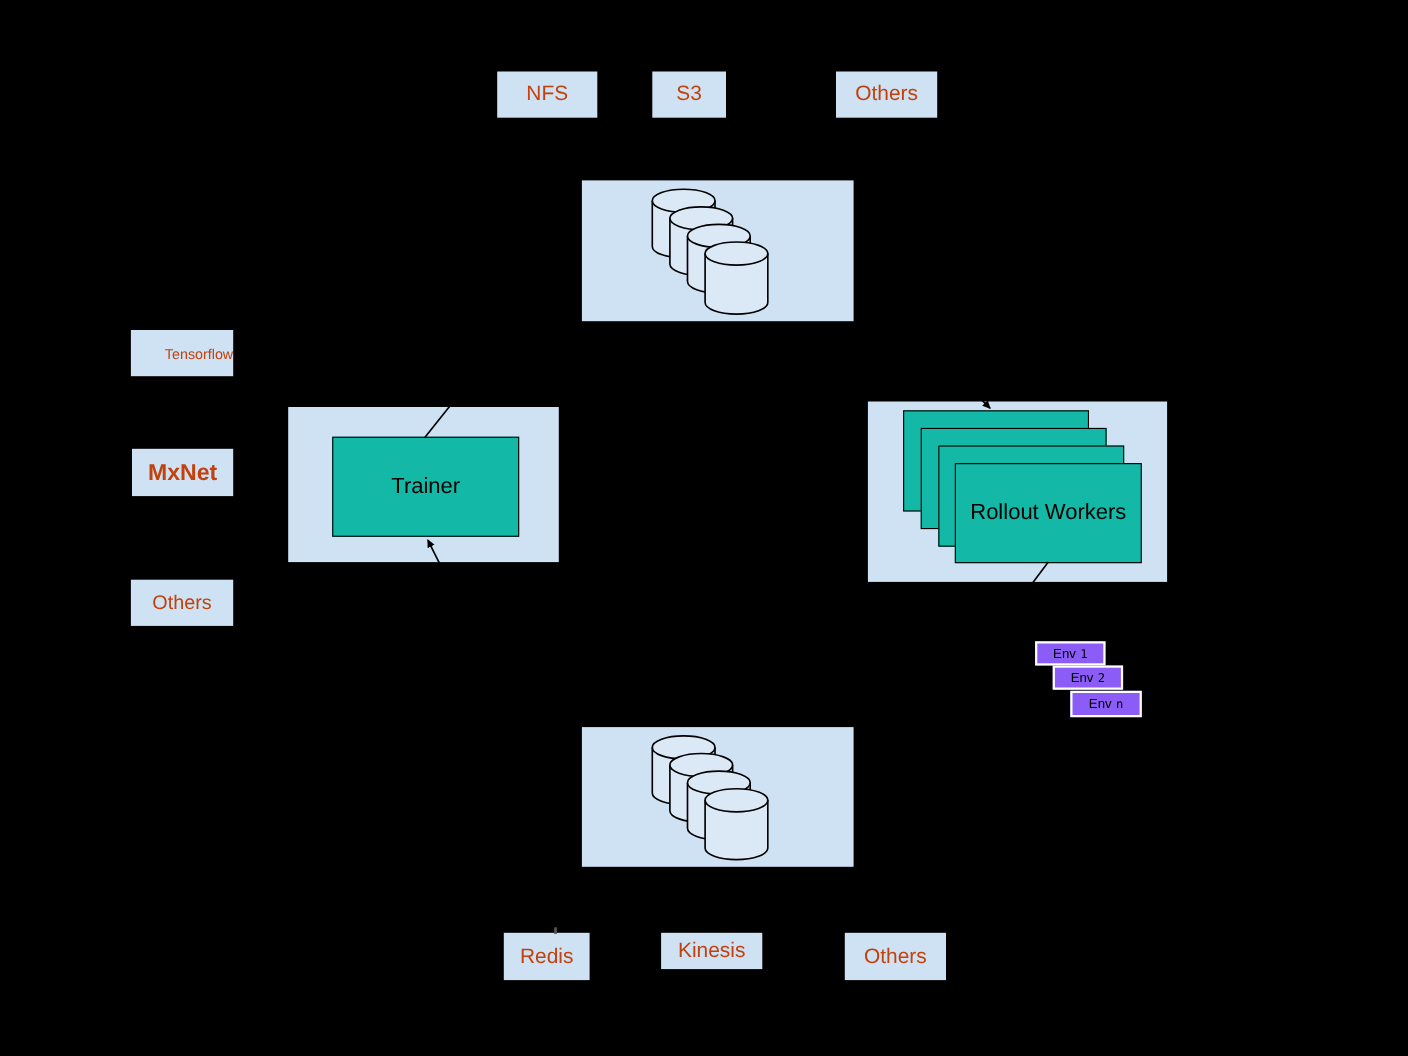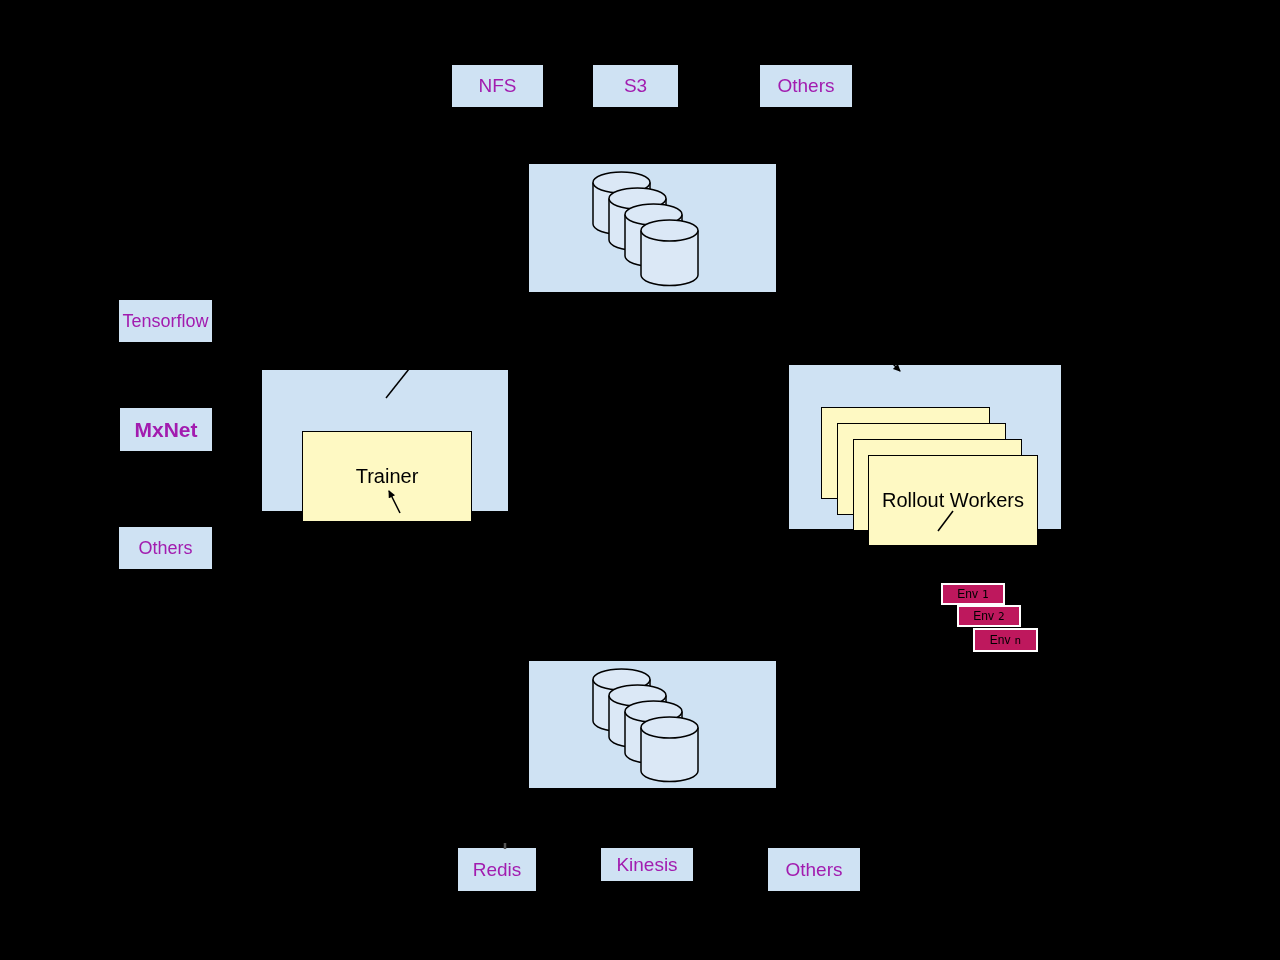--- a/index.html
+++ b/index.html
@@ -12,43 +12,42 @@
     color: #000;
   }
   .canvas { position: absolute; inset: 0; width: 1280px; height: 960px; }
 
   .node {
     position: absolute;
     background: #cfe2f3;
     display: flex;
     align-items: center;
     justify-content: center;
-    color: #a21caf;
+    color: #c2410c;
   }
   .lbl-19 { font-size: 19px; }
   .lbl-18 { font-size: 18px; }
-  .lbl-13 { font-size: 18px; }
+  .lbl-13 { font-size: 13px; justify-content: flex-end; }
   .lbl-21 { font-size: 21px; font-weight: bold; }
   .lbl-20 { font-size: 20px; }
 
   .group { position: absolute; background: #cfe2f3; }
 
   .inner-rect {
     position: absolute;
-    background: #fef9c3;
+    background: #14b8a6;
     border: 1.5px solid #000;
     display: flex;
     align-items: center;
     justify-content: center;
-    margin-top: 34px;
   }
 
   .env {
     position: absolute;
-    background: #be185d;
+    background: #8b5cf6;
     border: 2px solid #ffffff;
     display: flex;
     align-items: center;
     justify-content: center;
     font-size: 12px;
     white-space: nowrap;
   }
   .env .idx {
     font-family: "DejaVu Sans Mono", monospace;
     font-size: 11px;
@@ -63,21 +62,21 @@
   .tick { stroke: #555; stroke-width: 2.5; }
 </style>
 </head>
 <body>
 
 <div class="canvas">
 
   <div class="node lbl-19" style="left:452px;top:65px;width:91px;height:42px">
     <span>NFS</span>
   </div>
-  <div class="node lbl-19" style="left:593px;top:65px;width:85px;height:42px">
+  <div class="node lbl-19" style="left:593px;top:65px;width:67px;height:42px">
     <span>S3</span>
   </div>
   <div class="node lbl-19" style="left:760px;top:65px;width:92px;height:42px">
     <span>Others</span>
   </div>
 
   <div class="group" style="left:529px;top:164px;width:247px;height:128px">
     <svg class="dbsvg" width="247" height="128" viewBox="0 0 247 128">
       <g>
         <path class="cyl-body" d="M64,18.5 V60 A28.5,10.5 0 0 0 121,60 V18.5"></path>

